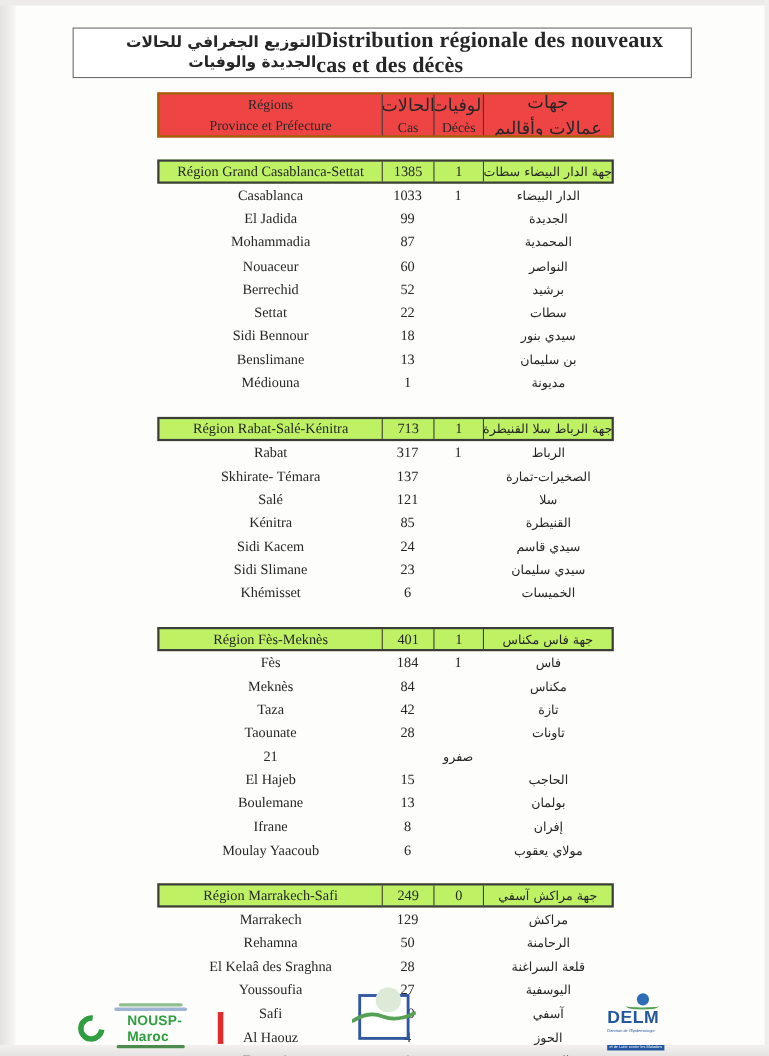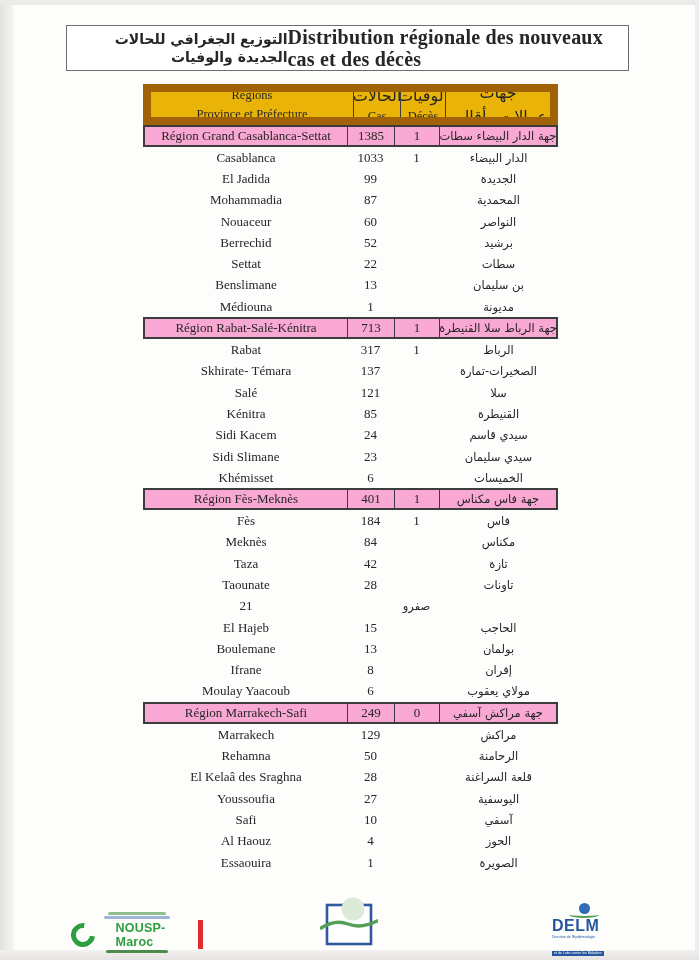--- a/index.html
+++ b/index.html
@@ -27,28 +27,28 @@
   }
   .title-ar { font-family:"DejaVu Sans", sans-serif; font-weight:bold; font-size:14px; direction:rtl; line-height:1.3; }
   .title-fr { font-weight:bold; font-size:20px; line-height:1.1; letter-spacing:0.2px; }
 
   
   .dist-table { position:absolute; left:143px; top:84px; width:415px; }
   .row { display:grid; grid-template-columns:202px 47px 45px 1fr; width:415px; }
   .cell { display:flex; align-items:center; justify-content:center; overflow:hidden; white-space:nowrap; }
 
   .thead {
-    height:41px; background:#eab308; border:8px solid #a16207;
+    height:41px; background:#ef4444; border:2px solid #a16207;
   }
   .thead .cell { flex-direction:column; justify-content:center; font-size:12.5px; line-height:1.45;
                  border-left:1.5px solid #3c3c3c; }
   .thead .cell:first-child { border-left:none; }
 
   .region-row {
-    height:22px; background:#f9a8d4; border:2px solid #3c3c3c; font-size:13px;
+    height:22px; background:#bef264; border:2px solid #3c3c3c; font-size:13px;margin-top:20px;
   }
   .region-row .cell { border-left:1.5px solid #3c3c3c; }
   .region-row .cell:first-child { border-left:none; }
 
   .province-row { height:21.3px; font-size:13px; padding-left:2px; }
 
   .ar { font-family:"DejaVu Sans", sans-serif; font-size:11.5px; direction:rtl; }
   .thead .ar { font-size:16px; }
 
   
@@ -147,20 +147,26 @@
         <div class="cell"></div>
         <div class="cell ar">برشيد</div>
       </div>
       <div class="row province-row">
         <div class="cell">Settat</div>
         <div class="cell">22</div>
         <div class="cell"></div>
         <div class="cell ar">سطات</div>
       </div>
       <div class="row province-row">
+        <div class="cell">Sidi Bennour</div>
+        <div class="cell">18</div>
+        <div class="cell"></div>
+        <div class="cell ar">سيدي بنور</div>
+      </div>
+      <div class="row province-row">
         <div class="cell">Benslimane</div>
         <div class="cell">13</div>
         <div class="cell"></div>
         <div class="cell ar">بن سليمان</div>
       </div>
       <div class="row province-row">
         <div class="cell">Médiouna</div>
         <div class="cell">1</div>
         <div class="cell"></div>
         <div class="cell ar">مديونة</div>

